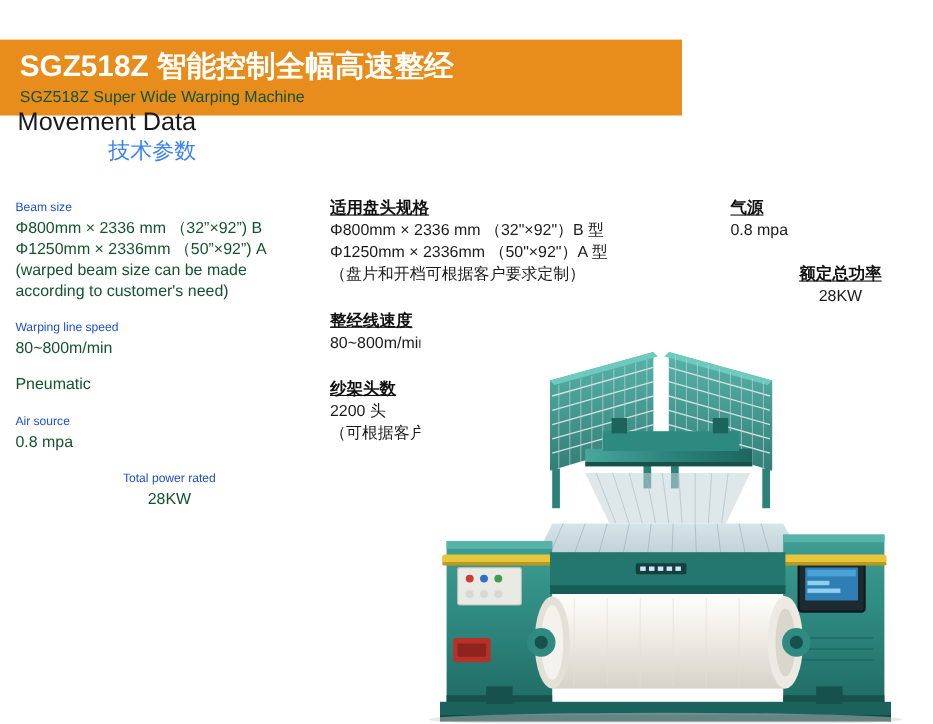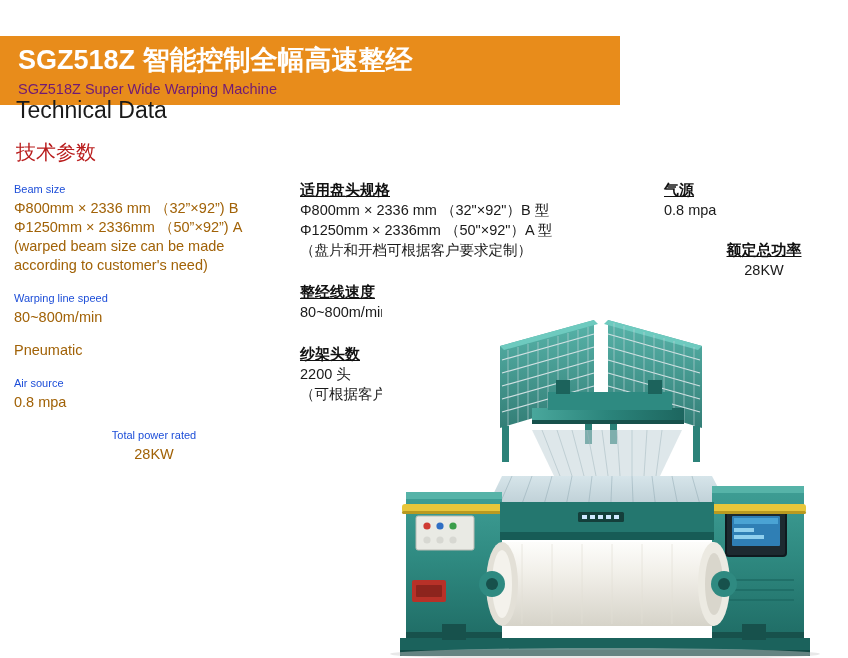--- a/index.html
+++ b/index.html
@@ -36,21 +36,21 @@
   }
   .header-title {
     color: #ffffff;
     font-size: 27px;
     font-weight: bold;
     line-height: 32px;
     letter-spacing: 0px;
     white-space: nowrap;
   }
   .header-sub {
-    color: #701a75;
+    color: #14532d;
     font-size: 14.5px;
     line-height: 20px;
     margin-top: 3px;
     white-space: nowrap;
   }
 
   
   .sect-head {
     position: absolute;
     left: 16px;
@@ -58,22 +58,23 @@
   }
   .sect-head .en {
     font-size: 23px;
     line-height: 28px;
     color: #1a1a1a;
     font-weight: normal;
   }
   .sect-head .cn {
     font-size: 20px;
     line-height: 27px;
-    color: #b91c1c;
-    margin-top: 15px;
+    color: #3b82f6;
+    margin-top: 1px;
+    text-align: right;
   }
 
   
   .col {
     position: absolute;
     box-sizing: border-box;
   }
   .col-en  { left: 14px;  top: 180px; width: 280px; }
   .col-cn  { left: 300px; top: 180px; width: 330px; }
   .col-cn2 { left: 637px; top: 180px; width: 200px; margin-left: 27px; }
@@ -90,21 +91,21 @@
   .lbl-cn {
     font-size: 15px;
     font-weight: bold;
     line-height: 20px;
     color: #111111;
     text-decoration: underline;
   }
   .val {
     font-size: 14.5px;
     line-height: 19px;
-    color: #a16207;
+    color: #14532d;
     font-weight: normal;
   }
   .val-cn {
     font-size: 14.5px;
     line-height: 20px;
     color: #1a1a1a;
     font-weight: normal;
   }
 
   
@@ -126,21 +127,21 @@
 <body>
 
 <div id="page">
 
   <div class="header-banner">
     <div class="header-title">SGZ518Z 智能控制全幅高速整经</div>
     <div class="header-sub">SGZ518Z Super Wide Warping Machine</div>
   </div>
 
   <div class="sect-head">
-    <div class="en">Technical Data</div>
+    <div class="en">Movement Data</div>
     <div class="cn">技术参数</div>
   </div>
 
   <div class="col col-en">
     <div class="blk">
       <div class="lbl">Beam size</div>
       <div class="val" style="white-space: pre-line;">Φ800mm × 2336 mm （32”×92”) B
 Φ1250mm × 2336mm （50”×92”) A
 (warped beam size can be made
 according to customer's need)</div>

